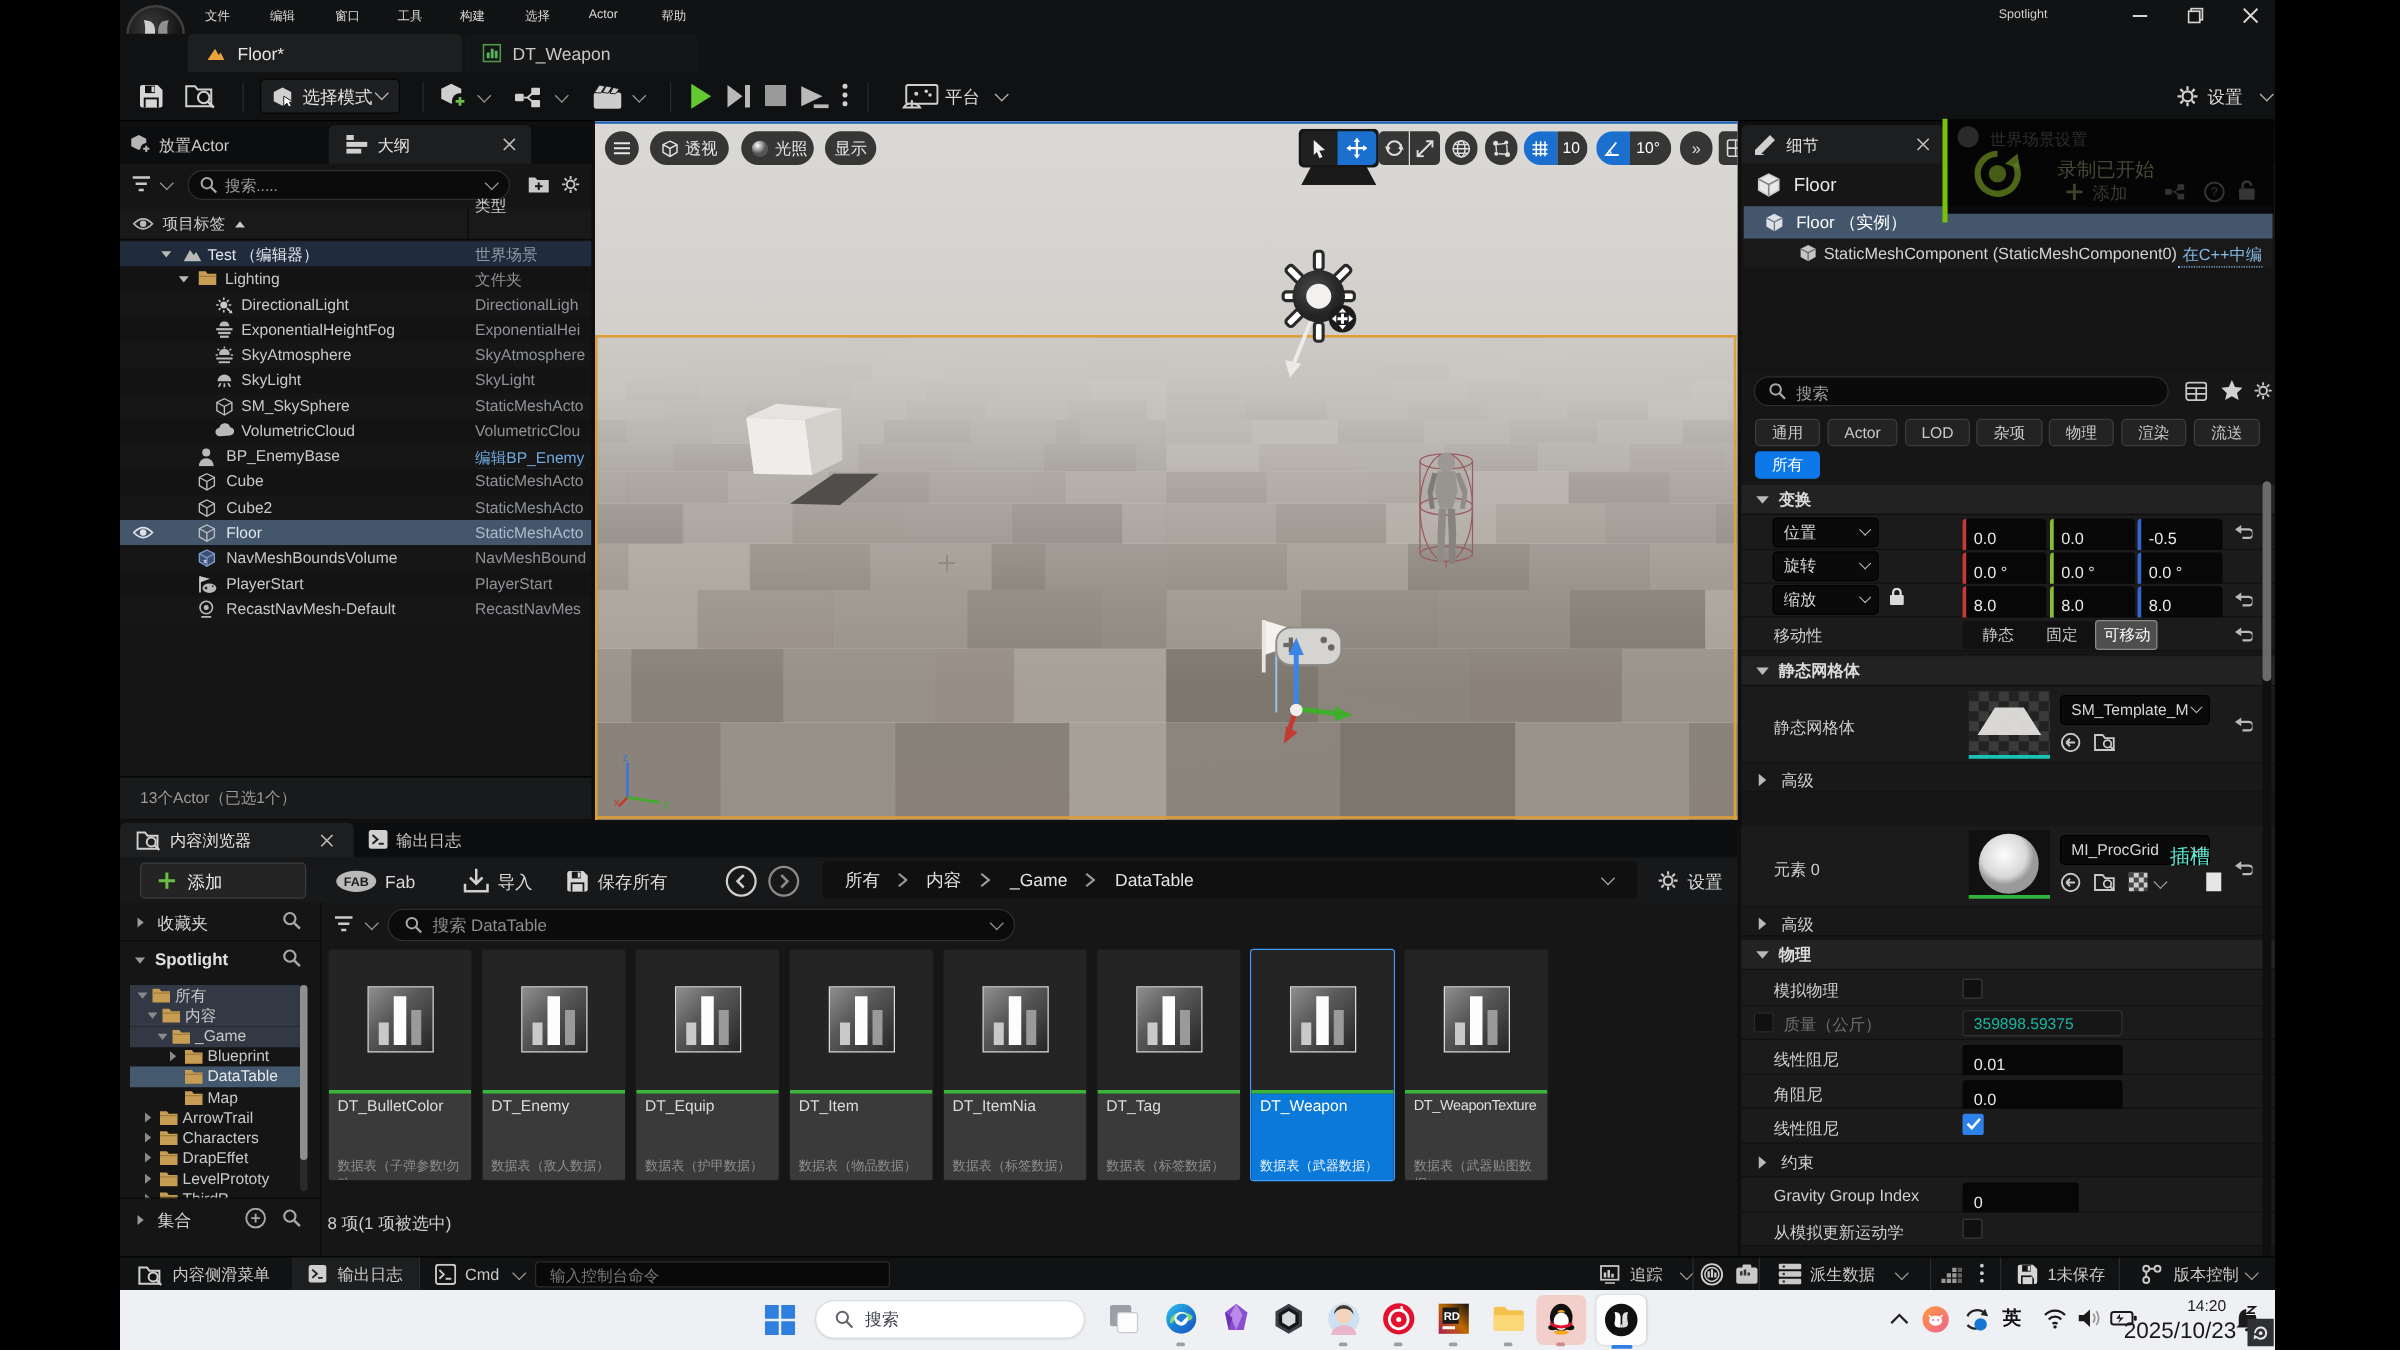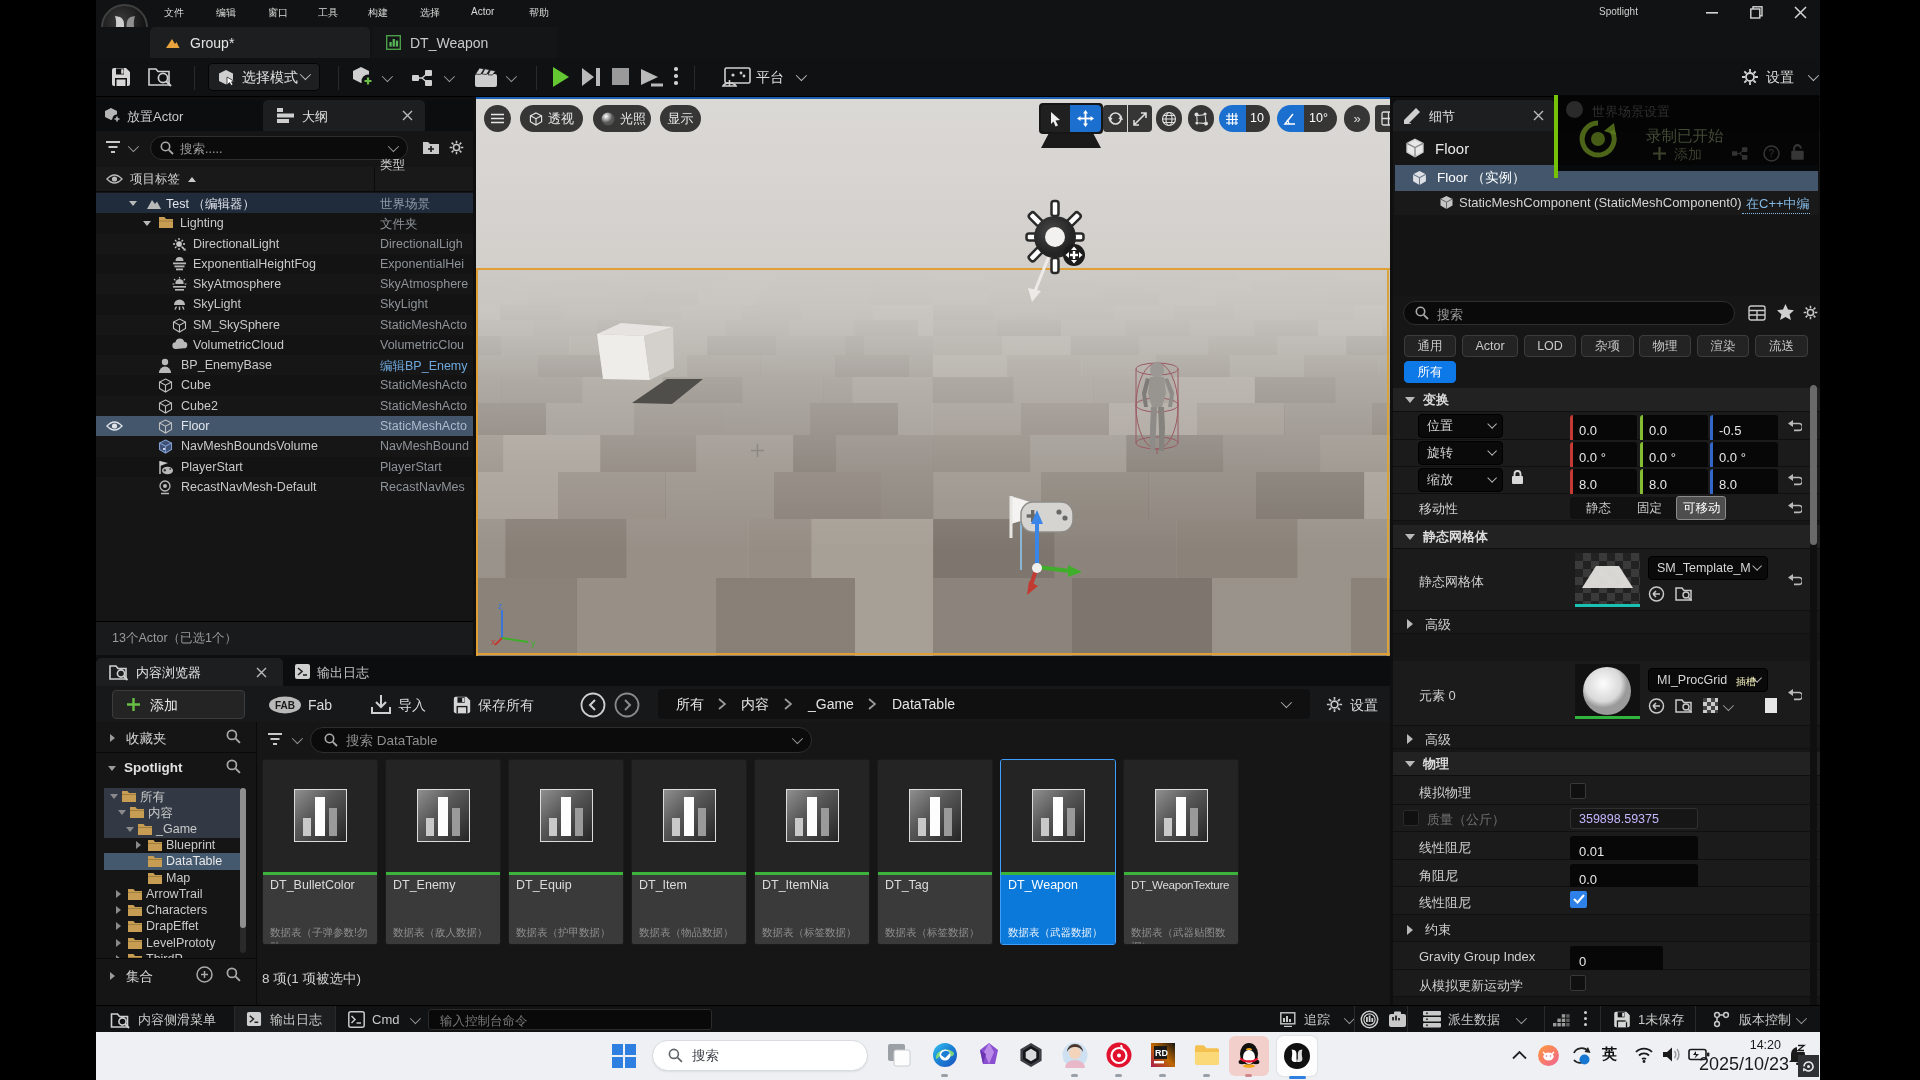--- a/index.html
+++ b/index.html
@@ -73,21 +73,21 @@
       <path d="M3 2 C5 8 4 14 3 18 C2.5 22 5 25 9 25 L12 25 L12 10 C12 6 10 4 8 3 Z" fill="#cfcfcf"></path>
       <path d="M23 2 C21 8 22 14 23 18 C23.5 22 21 25 17 25 L14.5 25 L14.5 12 C14.5 7 16 4 18.5 3 Z" fill="#8f8f8f"></path>
       <path d="M12 25 L12 20 C13 21 14 21 14.5 20 L14.5 25 Z" fill="#aaa"></path>
     </svg>
 
 <div id="tabstrip">
 <div class="doctab" style="left:54px;width:220px;background:#1d1e1f;border-radius:5px 5px 0 0">
   <svg style="margin-left:14px" width="17" height="14" viewBox="0 0 17 14">
           <path d="M2 12 L8 3 L11 8 L12.5 6 L15.5 12 Z" fill="#e8a33d"></path>
         </svg>
-  <span style="margin-left:9px;color:#e4e4e4">Group*</span>
+  <span style="margin-left:9px;color:#e4e4e4">Floor*</span>
 </div>
 <div class="doctab" style="left:276px;width:186px;background:#141516">
   <svg style="margin-left:14px" width="15" height="15" viewBox="0 0 15 15">
           <rect x="0.7" y="0.7" width="13.6" height="13.6" fill="none" stroke="#4a9e4a" stroke-width="1.4"></rect>
           <rect x="3.4" y="7" width="2.3" height="4.6" fill="#58b558"></rect>
           <rect x="6.6" y="4" width="2.3" height="7.6" fill="#58b558"></rect>
           <rect x="9.8" y="5.6" width="2.3" height="6" fill="#58b558"></rect>
         </svg>
   <span style="margin-left:9px;color:#c9c9c9">DT_Weapon</span>
 </div>
@@ -784,42 +784,42 @@
         <circle cx="8.5" cy="8" r="7" fill="none" stroke="#c9c9c9" stroke-width="1.5"></circle>
         <path d="M12 8 L5 8 M5 8 L8 5 M5 8 L8 11" stroke="#c9c9c9" stroke-width="1.5" fill="none"></path>
       </svg>
 <svg class="abs" style="left:282px;top:598px" width="19" height="16" viewBox="0 0 19 16">
         <path d="M1 2 L7 2 L9 4.5 L16 4.5 L16 14 L1 14 Z" fill="none" stroke="#c9c9c9" stroke-width="1.5"></path>
         <circle cx="11" cy="9" r="3" fill="none" stroke="#c9c9c9" stroke-width="1.4"></circle>
         <path d="M13.2 11.2 L16.5 14.5" stroke="#c9c9c9" stroke-width="1.6"></path>
       </svg>
 <div class="abs" style="left:310px;top:598px;width:15px;height:15px;background:repeating-conic-gradient(#ccc 0 25%,#444 0 50%);background-size:8px 8px"></div>
 <div class="chev abs" style="left:330px;top:603px;border-color:#999"></div>
-<span class="abs" style="left:343px;top:575px;font-size:10px;color:#fef9c3">插槽</span>
+<span class="abs" style="left:343px;top:575px;font-size:16px;color:#5eead4">插槽</span>
 <div class="abs" style="left:372px;top:598px;width:12px;height:15px;background:#e6e6e6"></div>
 <div class="reset" style="left:394px;top:588px">
         <svg width="15" height="13" viewBox="0 0 15 13">
           <path d="M3.5 4.5 L12 4.5 a3.4 3.4 0 0 1 0 6.8 L7 11.3" fill="none" stroke="#b9b9b9" stroke-width="1.7"></path>
           <polygon points="6,1 6,8 1,4.5" fill="#b9b9b9"></polygon>
         </svg>
       </div>
 <div class="drow" style="top:626px;height:23px;background:#181818"></div>
 <div class="abs" style="left:0;top:626px">
         <div class="tri-r" style="margin-top:8px"></div>
       </div>
 <span class="abs" style="left:32px;top:631px;font-size:13px;color:#cfcfcf">高级</span>
 
 <div class="sechead" style="top:652px;height:24px"><div class="tri-d"></div>物理</div>
 <div class="drow" style="top:676px;height:29px"></div>
 <span class="dlabel" style="top:684px">模拟物理</span>
 <div class="cbox" style="left:177px;top:683px"></div>
 <div class="drow" style="top:705px;height:27px"></div>
 <div class="cbox" style="left:10px;top:710px;border-color:#2a2a2a"></div>
 <span class="dlabel" style="left:34px;top:711px;color:#6f6f6f">质量（公斤）</span>
-<div class="abs" style="left:177px;top:708px;width:128px;height:21px;background:#161616;border:1px solid #303030;border-radius:3px;color:#c4b5fd;font-size:12.5px;line-height:20px;padding-left:8px">359898.59375</div>
+<div class="abs" style="left:177px;top:708px;width:128px;height:21px;background:#161616;border:1px solid #303030;border-radius:3px;color:#14b8a6;font-size:12.5px;line-height:20px;padding-left:8px">359898.59375</div>
 <div class="drow" style="top:732px;height:28px"></div>
 <span class="dlabel" style="top:739px">线性阻尼</span>
 <div class="nfield" style="left:177px;top:736px;width:128px;padding-left:9px">0.01</div>
 <div class="drow" style="top:760px;height:27px"></div>
 <span class="dlabel" style="top:767px">角阻尼</span>
 <div class="nfield" style="left:177px;top:764px;width:128px;padding-left:9px">0.0</div>
 <div class="drow" style="top:787px;height:28px"></div>
 <span class="dlabel" style="top:794px">线性阻尼</span>
 <div class="abs" style="left:177px;top:791px;width:17px;height:17px;background:#2e81e8;border-radius:2px"></div>
 <svg class="abs" style="left:180px;top:794px" width="12" height="10" viewBox="0 0 12 10">

